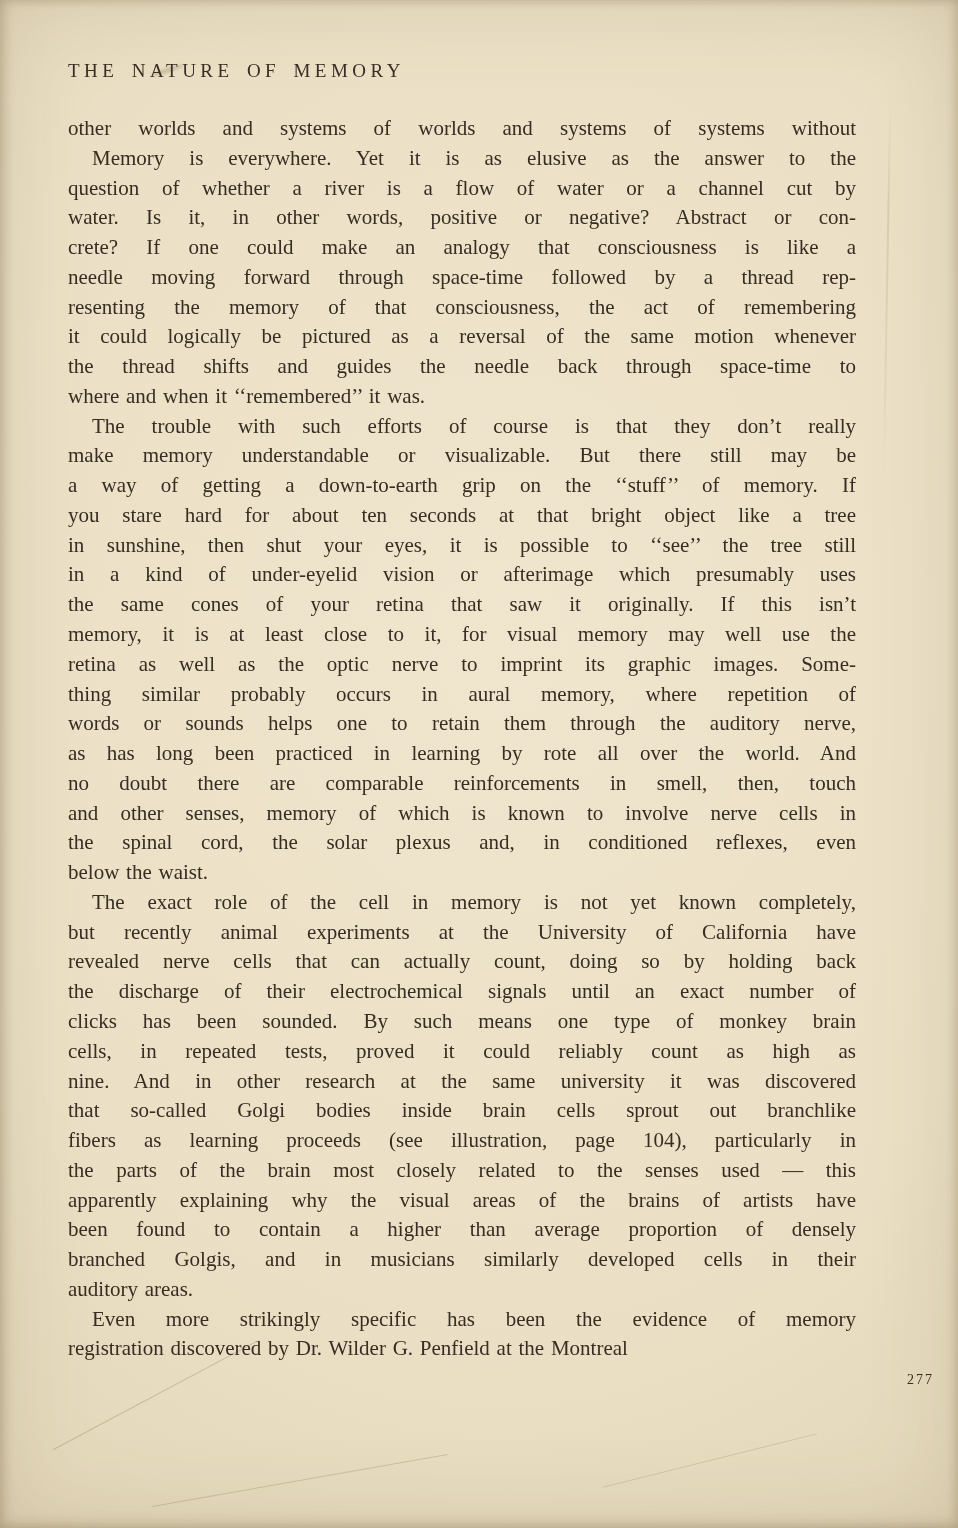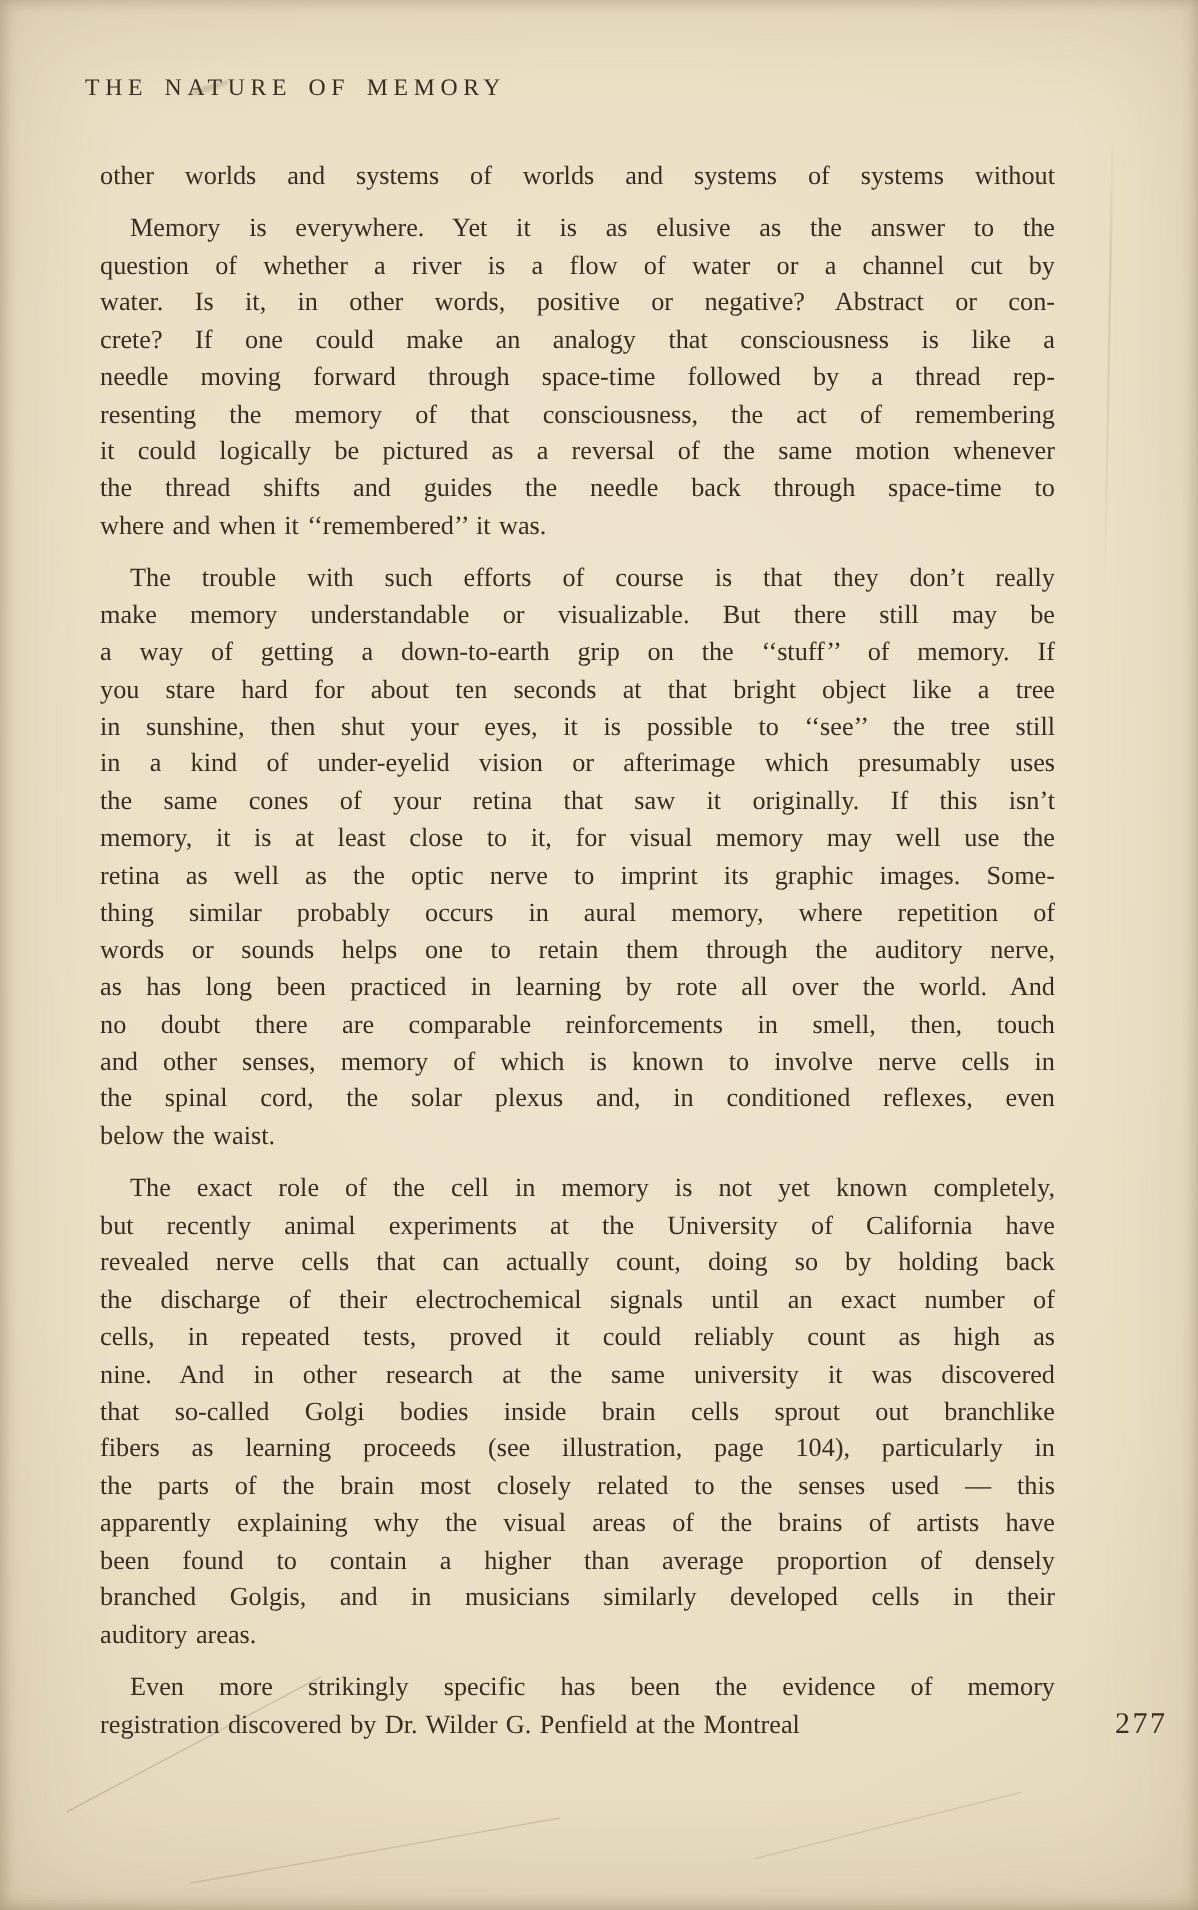--- a/index.html
+++ b/index.html
@@ -43,21 +43,21 @@
     color: #3a2d24;
   }
   .text-block {
     position: absolute;
     top: 114px;
     left: 68px;
     width: 788px;
     font-size: 21px;
     color: #382c23;
   }
-  .paragraph { margin: 12px; }
+  .paragraph { margin: 0; }
   .line {
     height: 29.77px;
     line-height: 29.77px;
     text-align: justify;
     text-align-last: justify;
     word-spacing: 1.5px;
     white-space: nowrap;
     overflow: visible;
   }
   .line.last {
@@ -67,21 +67,21 @@
     text-indent: 24px;
   }
   .page-number {
     position: absolute;
     top: 1365px;
     left: 858px;
     width: 76px;
     height: 29.77px;
     line-height: 29.77px;
     text-align: right;
-    font-size: 24px;
+    font-size: 14px;
     letter-spacing: 2px;
     color: #3a2d24;
   }
   
   .artifact {
     position: absolute;
     pointer-events: none;
   }
   .crease-right {
     left: 886px; top: 100px;
@@ -159,20 +159,21 @@
         <div class="line">no doubt there are comparable reinforcements in smell, then, touch</div>
         <div class="line">and other senses, memory of which is known to involve nerve cells in</div>
         <div class="line">the spinal cord, the solar plexus and, in conditioned reflexes, even</div>
         <div class="line last">below the waist.</div>
       </div>
       <div class="paragraph">
         <div class="line first">The exact role of the cell in memory is not yet known completely,</div>
         <div class="line">but recently animal experiments at the University of California have</div>
         <div class="line">revealed nerve cells that can actually count, doing so by holding back</div>
         <div class="line">the discharge of their electrochemical signals until an exact number of</div>
+        <div class="line">clicks has been sounded.  By such means one type of monkey brain</div>
         <div class="line">cells, in repeated tests, proved it could reliably count as high as</div>
         <div class="line">nine.  And in other research at the same university it was discovered</div>
         <div class="line">that so-called Golgi bodies inside brain cells sprout out branchlike</div>
         <div class="line">fibers as learning proceeds (see illustration, page 104), particularly in</div>
         <div class="line">the parts of the brain most closely related to the senses used — this</div>
         <div class="line">apparently explaining why the visual areas of the brains of artists have</div>
         <div class="line">been found to contain a higher than average proportion of densely</div>
         <div class="line">branched Golgis, and in musicians similarly developed cells in their</div>
         <div class="line last">auditory areas.</div>
       </div>

